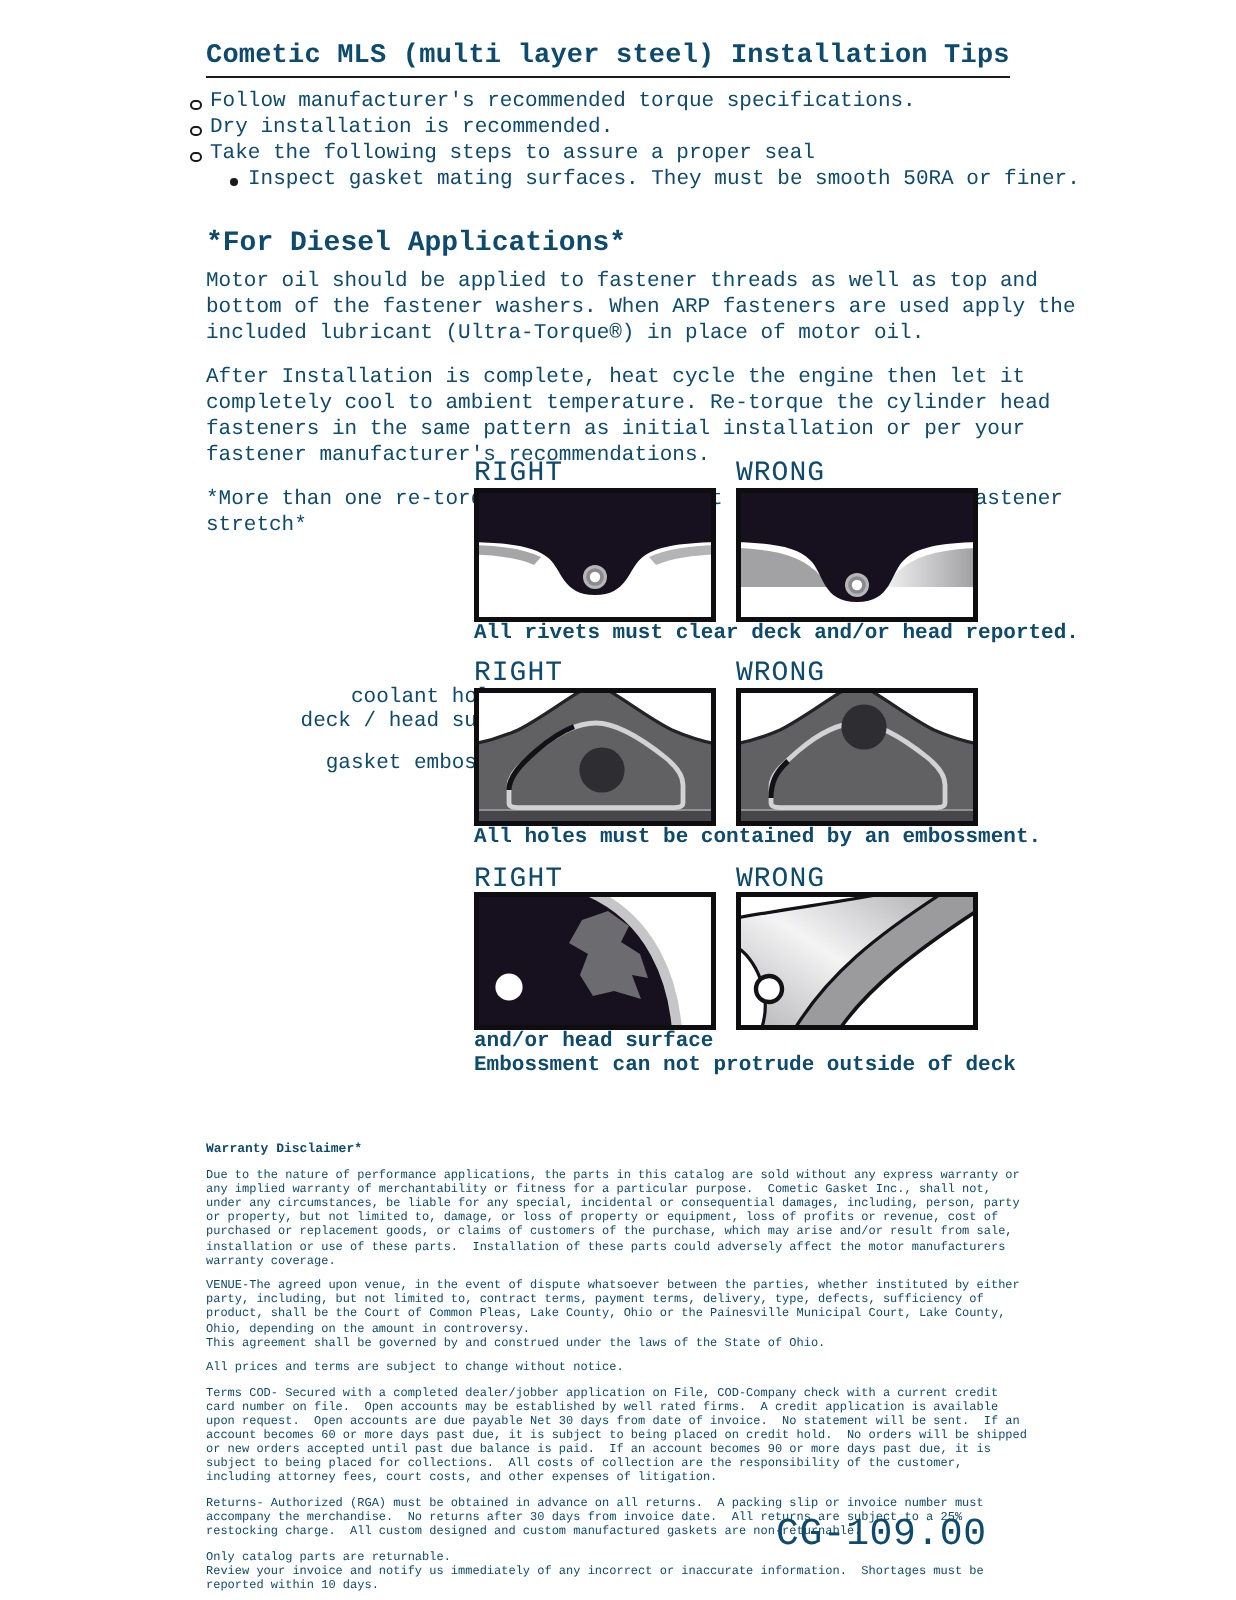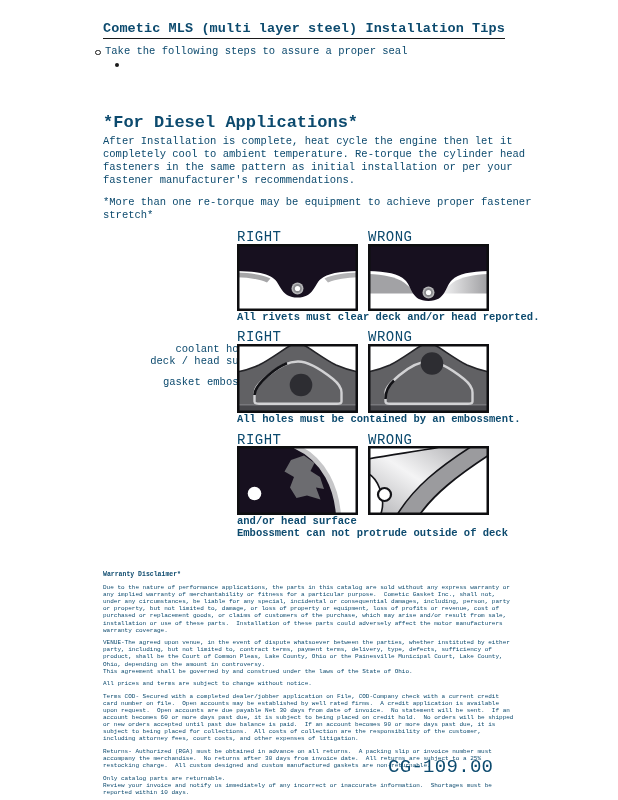--- a/index.html
+++ b/index.html
@@ -11,21 +11,21 @@
   .title{
     position:absolute;left:103px;top:21px;font-size:13.5px;font-weight:bold;
     border-bottom:1.8px solid #1a1a1a;padding-bottom:2px;white-space:nowrap;letter-spacing:.1px;
   }
   .bullets{position:absolute;left:95px;top:45px;font-size:10.5px;line-height:13px;}
   .bline{position:relative;padding-left:10px;white-space:nowrap;}
   .bline .mk{position:absolute;left:0;top:4.5px;width:3.5px;height:3.5px;border:1px solid #1a1a1a;border-radius:50%;}
   .sline{position:relative;margin-left:20px;padding-left:9px;white-space:nowrap;}
   .sline .mk{position:absolute;left:0;top:5px;width:4px;height:4px;background:#1a1a1a;border-radius:50%;}
   .diesel{position:absolute;left:103px;top:116px;width:438px;font-size:10.5px;line-height:13px;}
-  .diesel h2{font-size:17px;font-weight:bold;margin:0 0 6px 0;}
+  .diesel h2{font-size:14px;font-weight:bold;margin:0 0 6px 0;}
   .diesel p{margin:0 0 9px 0;}
   
   .fig-h{position:absolute;width:121px;text-align:left;font-size:14px;letter-spacing:.5px;white-space:nowrap;}
   .fig{position:absolute;width:121px;}
   .cap{position:absolute;font-size:10.5px;font-weight:bold;line-height:11.5px;white-space:nowrap;}
   .lbl{position:absolute;font-size:10.5px;line-height:12px;text-align:right;white-space:nowrap;}
   .leaders{position:absolute;left:120px;top:340px;pointer-events:none;}
   
   .warranty{position:absolute;left:103px;top:571px;width:414px;font-size:6px;line-height:7.1px;}
   .warranty h3{font-size:6.5px;font-weight:bold;margin:0 0 6px 0;}
@@ -33,26 +33,29 @@
   .pagecode{position:absolute;left:388px;top:756px;font-size:19px;letter-spacing:.3px;white-space:nowrap;}
 </style>
 </head>
 <body>
 
 <div class="page">
 
   <div class="title">Cometic MLS (multi layer steel) Installation Tips</div>
 
   <div class="bullets">
+    <div class="bline"><span class="mk"></span><span>Follow manufacturer's recommended torque specifications.</span></div>
+    <div class="bline"><span class="mk"></span><span>Dry installation is recommended.</span></div>
     <div class="bline"><span class="mk"></span><span>Take the following steps to assure a proper seal</span></div>
-    <div class="sline"><span class="mk"></span></div>
+    <div class="sline"><span class="mk"></span><span>Inspect gasket mating surfaces.  They must be smooth 50RA or finer.</span></div>
   </div>
 
   <div class="diesel">
     <h2>*For Diesel Applications*</h2>
+    <p>Motor oil should be applied to fastener threads as well as top and bottom of the fastener washers. When ARP fasteners are used apply the included lubricant (Ultra-Torque®) in place of motor oil.</p>
     <p>After Installation is complete, heat cycle the engine then let it completely cool to ambient temperature. Re-torque the cylinder head fasteners in the same pattern as initial installation or per your fastener manufacturer's recommendations.</p>
     <p>*More than one re-torque may be equipment to achieve proper fastener stretch*</p>
   </div>
 
   <div class="fig-h" style="left:237px;top:229px;">RIGHT</div>
   <div class="fig-h" style="left:368px;top:229px;">WRONG</div>
 
   <svg class="fig" style="left:237px;top:244px;" width="121" height="67" viewBox="0 0 121 67">
     <rect x="0" y="0" width="121" height="67" fill="#ffffff"></rect>
     <path d="M0 28.5 C14 29 25 30.5 33.5 34.5 L30 38.5 C22 35 11 33.5 0 33.2 Z" fill="#a6a6a8"></path>

